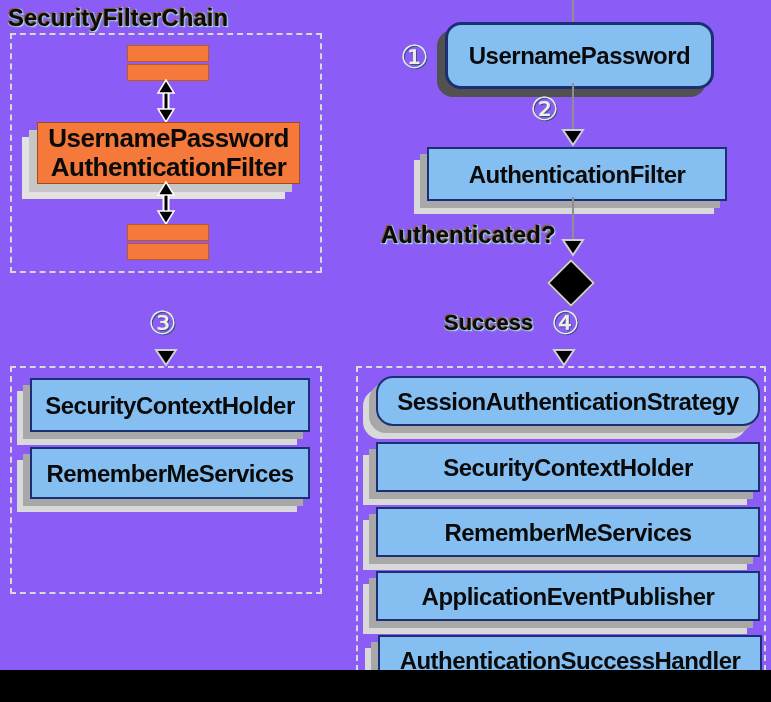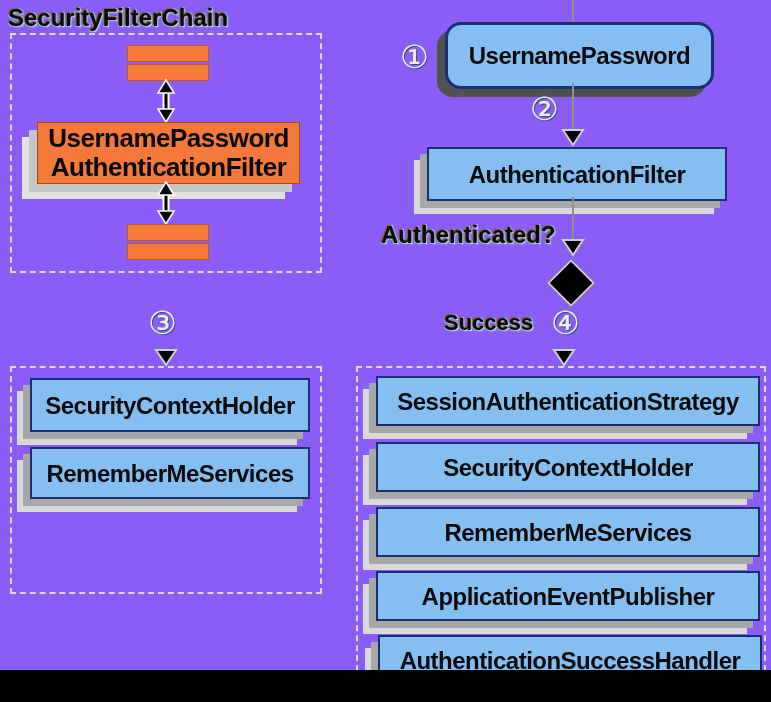--- a/index.html
+++ b/index.html
@@ -141,21 +141,21 @@
     <span>SecurityContextHolder</span>
   </div>
 
   <div class="abs blue-box" style="left:30px; top:447px; width:276px; height:48px;">
     <span>RememberMeServices</span>
   </div>
 
 
   <div class="abs dashed-box" style="left:356px; top:366px; width:406px; height:321px;"></div>
 
-  <div class="abs blue-box" style="left:376px; top:376px; width:380px; height:46px;">
+  <div class="abs blue-box" style="left:376px; top:376px; width:380px; height:46px;border-radius:17px;">
     <span>SessionAuthenticationStrategy</span>
   </div>
 
   <div class="abs blue-box" style="left:376px; top:442px; width:380px; height:46px;">
     <span>SecurityContextHolder</span>
   </div>
 
   <div class="abs blue-box" style="left:376px; top:507px; width:380px; height:46px;">
     <span>RememberMeServices</span>
   </div>

